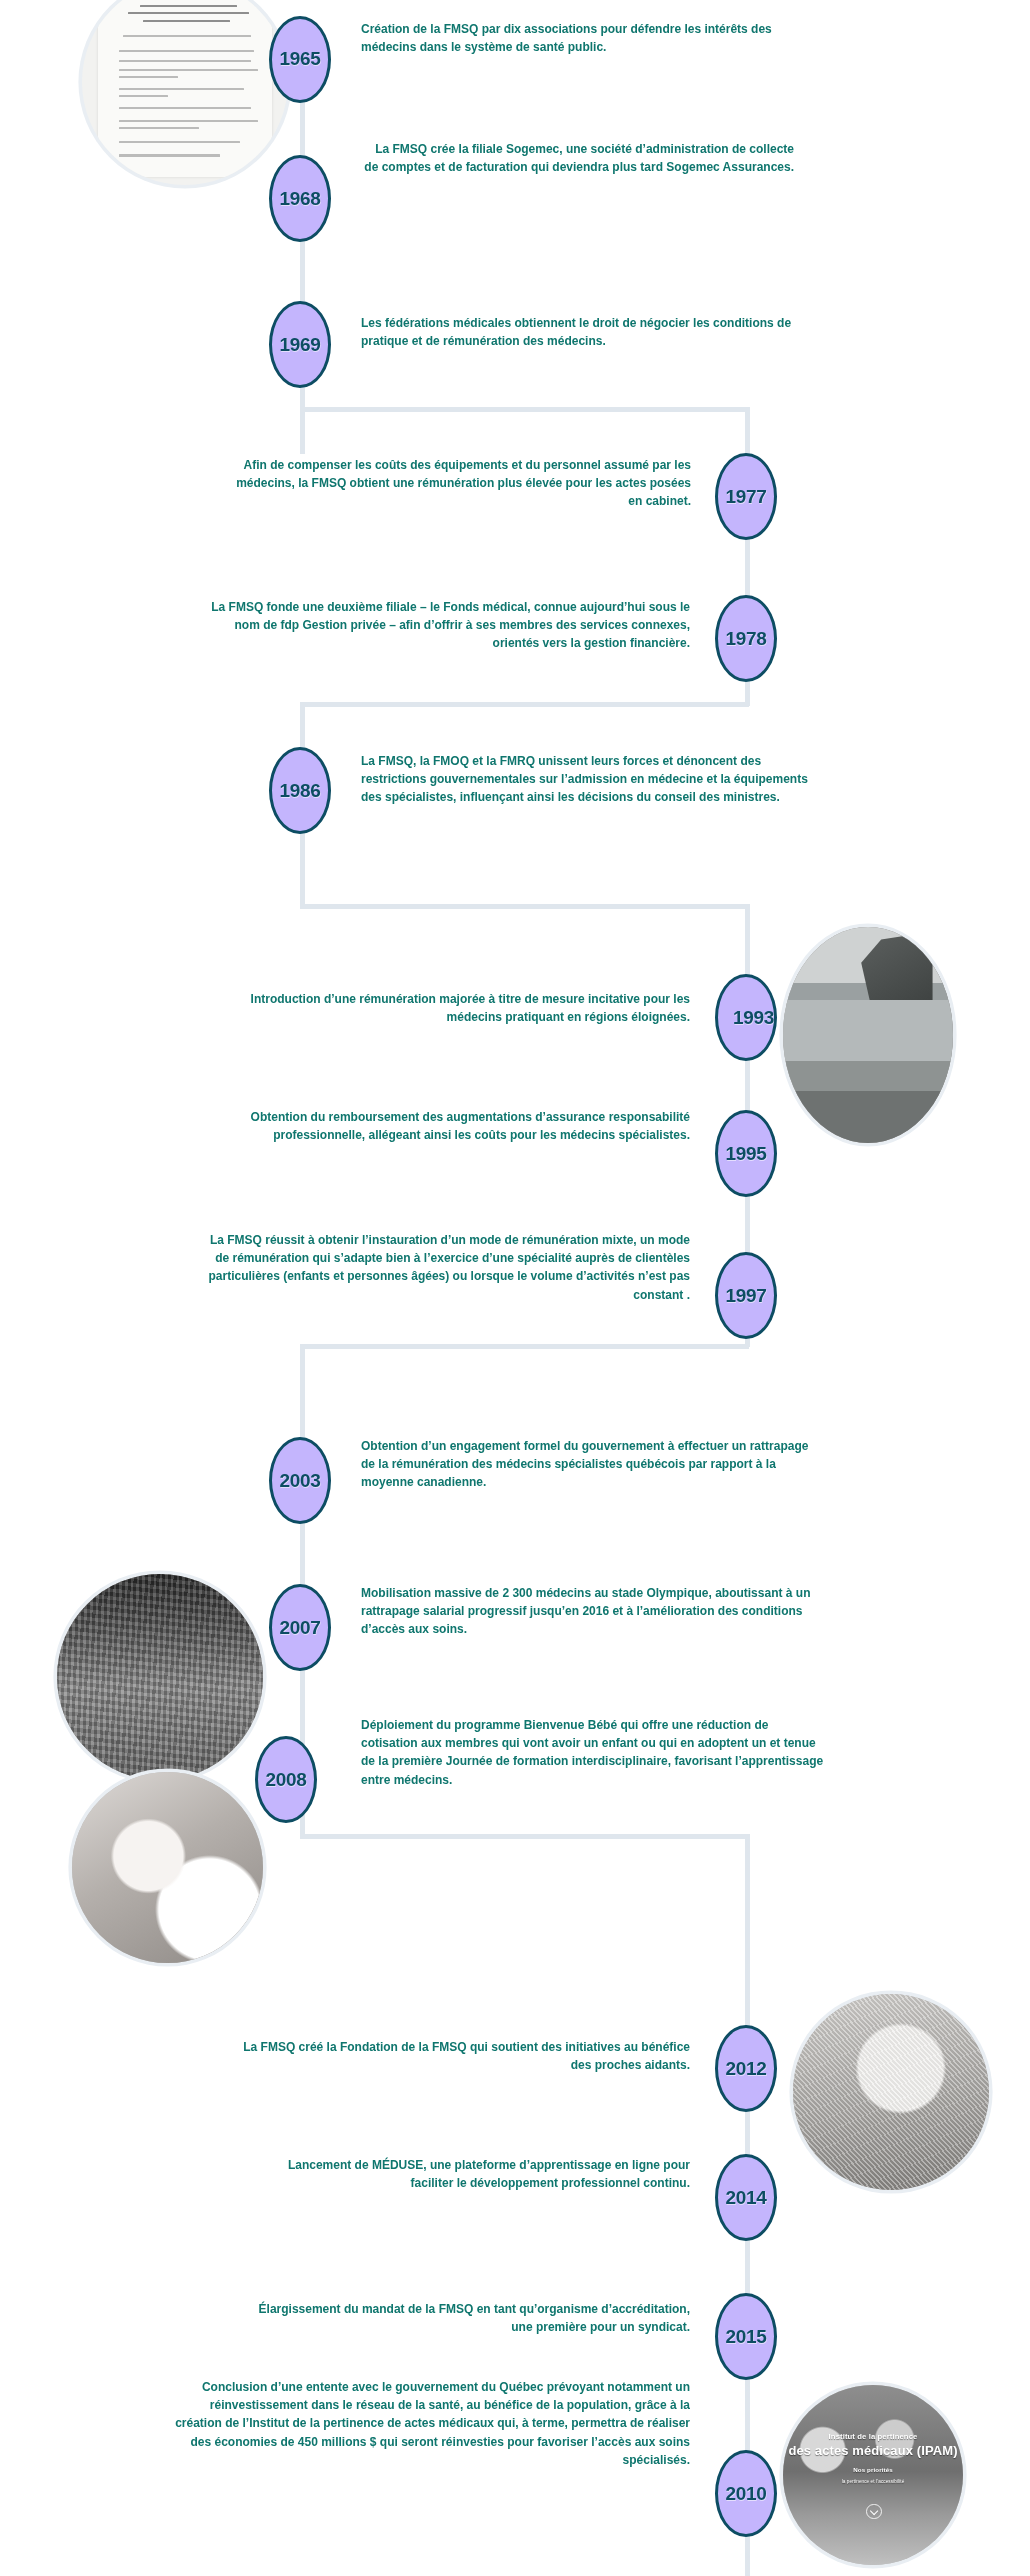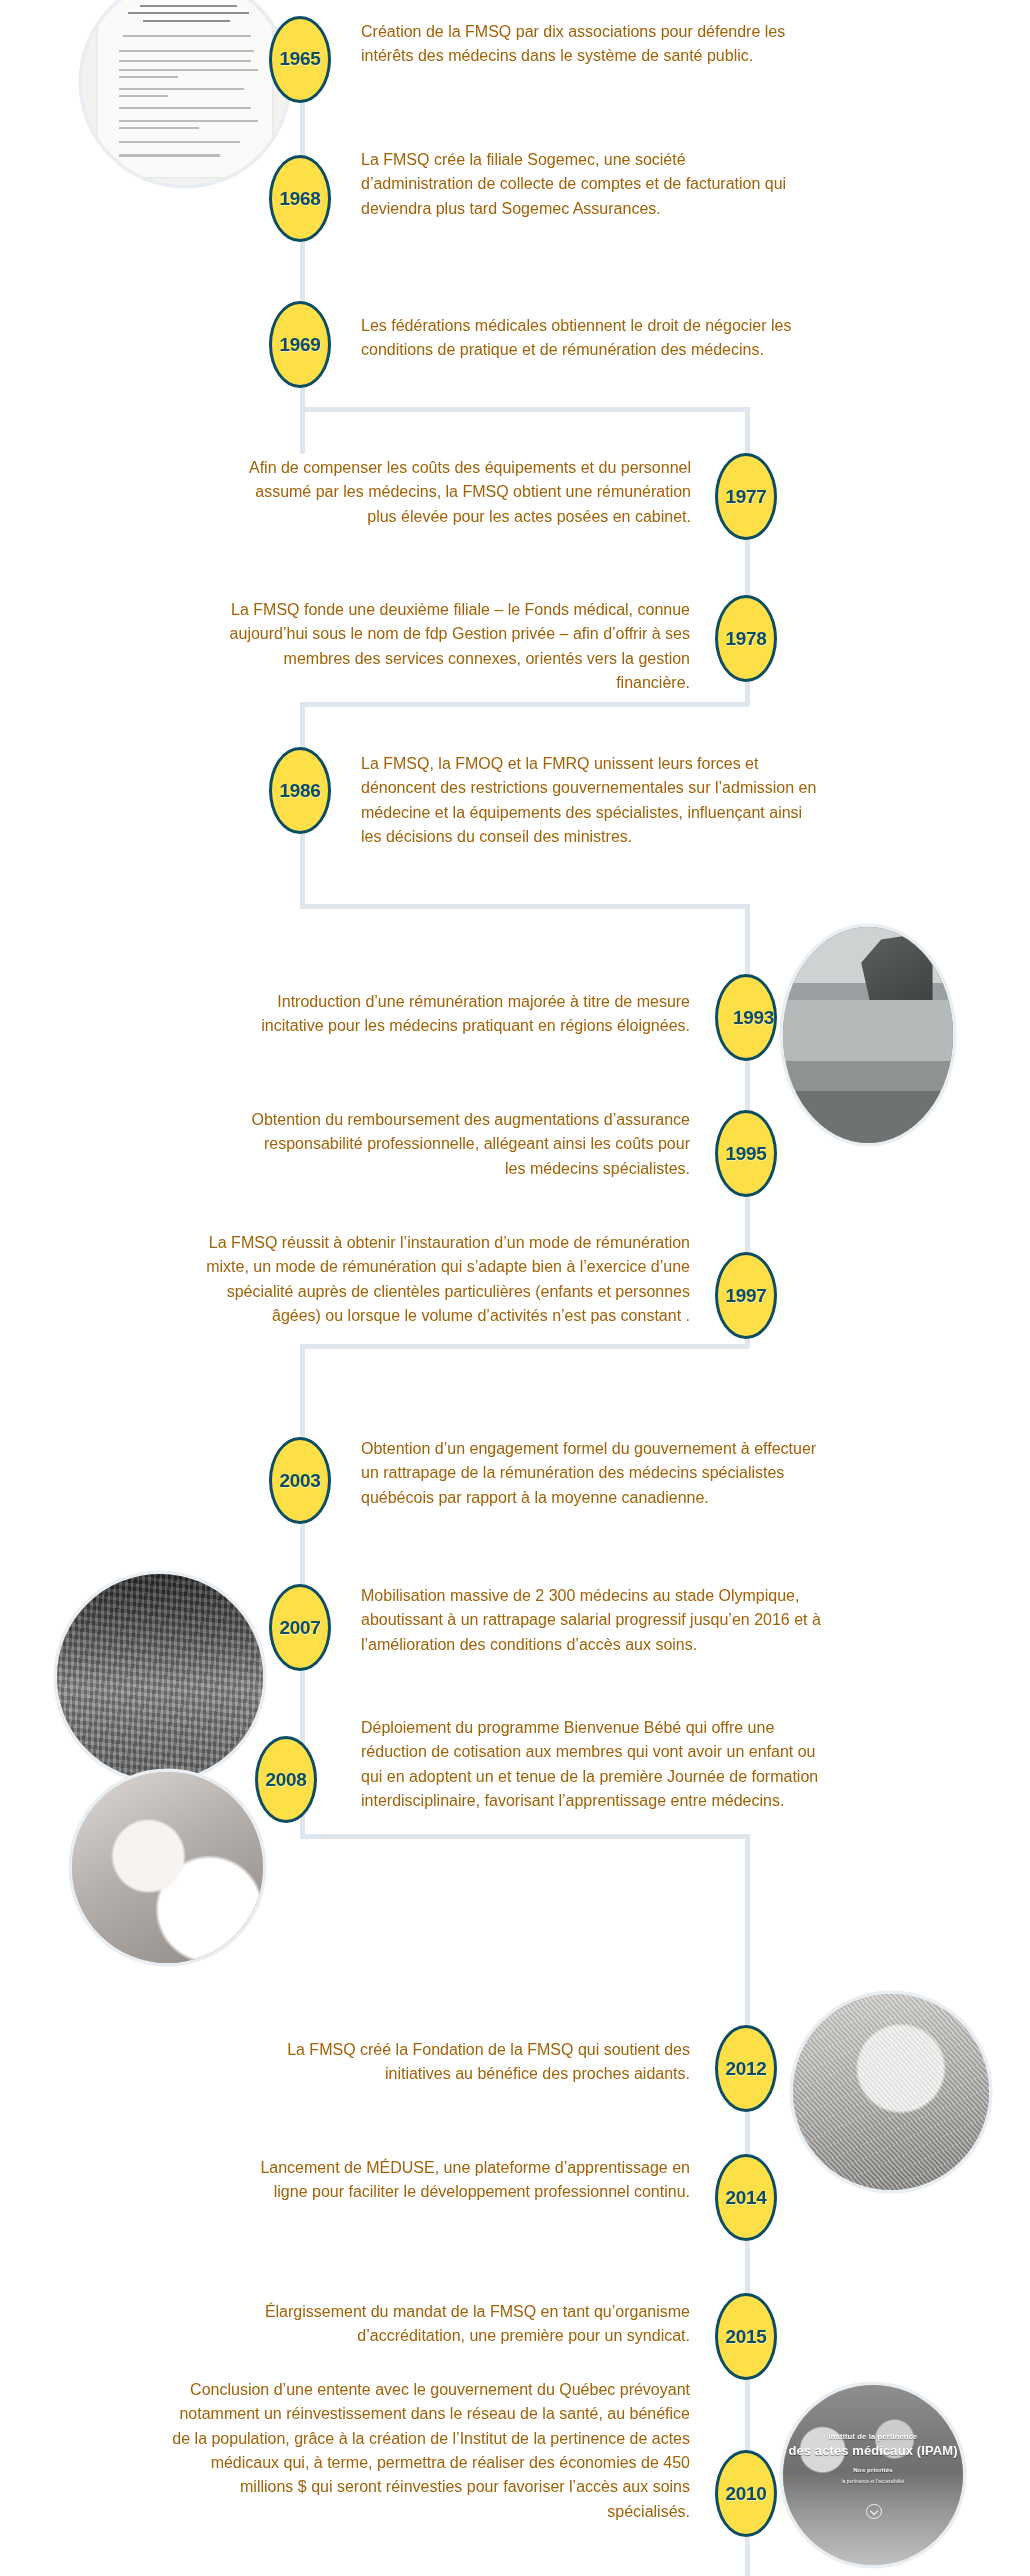--- a/index.html
+++ b/index.html
@@ -41,27 +41,27 @@
       linear-gradient(90deg,#aaa,#888);}
   .tex-shore:after{content:"";position:absolute;left:46%;top:4%;width:42%;height:30%;
       background:linear-gradient(150deg,#5b5f5e,#3f4342);clip-path:polygon(12% 100%,0 42%,28% 6%,62% 0,100% 30%,100% 100%);}
   .tex-ipam{background:
       radial-gradient(circle at 22% 36%, #d8d8d8 0 12%, rgba(216,216,216,0) 13%),
       radial-gradient(circle at 62% 30%, #cccccc 0 11%, rgba(204,204,204,0) 12%),
       linear-gradient(180deg,#8e8e8e 0%,#6f6f6f 48%,#9a9a9a 72%,#c0c0c0 100%);}
 
   
   .year{position:absolute;width:62px;height:87px;border-radius:50%;
-        background:#fde047;border:3.1px solid #0d4d63;box-sizing:border-box;
+        background:#c4b5fd;border:3.1px solid #0d4d63;box-sizing:border-box;
         display:flex;align-items:center;justify-content:center;z-index:6;}
   .year span{color:#0d4d63;font-size:19px;font-weight:700;letter-spacing:-0.3px;
              text-shadow:0.5px 0.5px 0 rgba(255,255,255,.55);}
 
   
-  .ev{position:absolute;font-size:16px;line-height:1.52;color:#a16207;}
+  .ev{position:absolute;font-size:12px;line-height:1.52;color:#0f766e;font-weight:bold;}
   .ev.left{text-align:right;}
   .ev.right{text-align:left;}
 </style>
 </head>
 <body>
 
 <div id="page">
 
   <div class="rail rail-v" style="left:300px;top:57px;height:397px;"></div>
 
@@ -177,21 +177,21 @@
     <span>2014</span>
     </div>
   <div class="year" style="left:715px;top:2293px;">
     <span>2015</span>
     </div>
   <div class="year" style="left:715px;top:2450px;">
     <span>2010</span>
     </div>
 
   <div class="ev right" style="left:361px;top:19.6px;width:433px;">Création de la FMSQ par dix associations pour défendre les intérêts des médecins dans le système de santé public.</div>
-  <div class="ev right" style="left:361px;top:148px;width:433px;">La FMSQ crée la filiale Sogemec, une société d’administration de collecte de comptes et de facturation qui deviendra plus tard Sogemec Assurances.</div>
+  <div class="ev right" style="left:361px;top:140px;width:433px;text-align:right;">La FMSQ crée la filiale Sogemec, une société d’administration de collecte de comptes et de facturation qui deviendra plus tard Sogemec Assurances.</div>
   <div class="ev right" style="left:361px;top:314px;width:453px;">Les fédérations médicales obtiennent le droit de négocier les conditions de pratique et de rémunération des médecins.</div>
 
   <div class="ev left" style="left:222px;top:456px;width:469px;">Afin de compenser les coûts des équipements et du personnel assumé par les médecins, la FMSQ obtient une rémunération plus élevée pour les actes posées en cabinet.</div>
   <div class="ev left" style="left:206px;top:598px;width:484px;">La FMSQ fonde une deuxième filiale – le Fonds médical, connue aujourd’hui sous le nom de fdp Gestion privée –  afin d’offrir à ses membres des services connexes, orientés vers la gestion financière.</div>
 
   <div class="ev right" style="left:361px;top:752px;width:464px;">La FMSQ, la FMOQ et la FMRQ unissent leurs forces et dénoncent des restrictions gouvernementales sur l’admission en médecine et la équipements des spécialistes, influençant ainsi les décisions du conseil des ministres.</div>
 
   <div class="ev left" style="left:242px;top:990px;width:448px;">Introduction d’une rémunération majorée à titre de mesure incitative pour les médecins pratiquant en régions éloignées.</div>
   <div class="ev left" style="left:242px;top:1108px;width:448px;">Obtention du remboursement des augmentations d’assurance responsabilité professionnelle, allégeant ainsi les coûts pour les médecins spécialistes.</div>
   <div class="ev left" style="left:206px;top:1231px;width:484px;">La FMSQ réussit à obtenir l’instauration d’un mode de rémunération mixte, un mode de rémunération qui s’adapte bien à l’exercice d’une spécialité auprès de clientèles particulières (enfants et personnes âgées) ou lorsque le volume d’activités n’est pas constant .</div>

